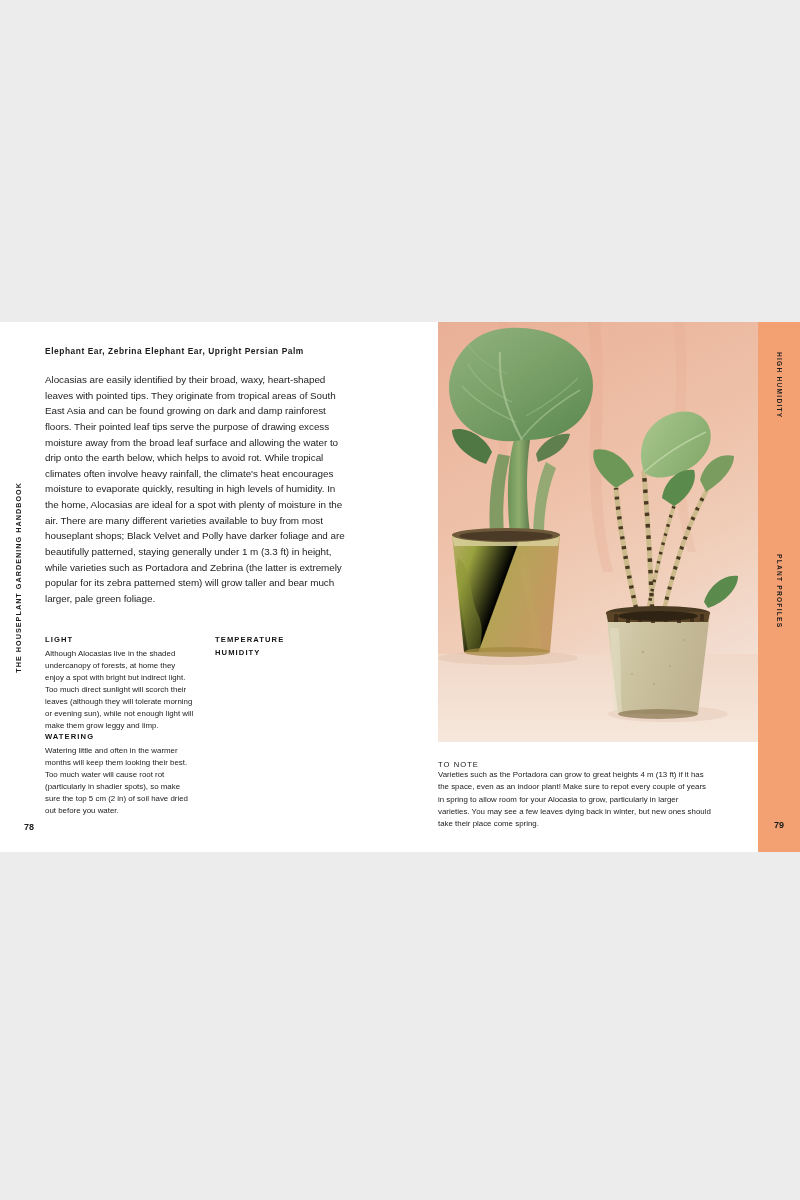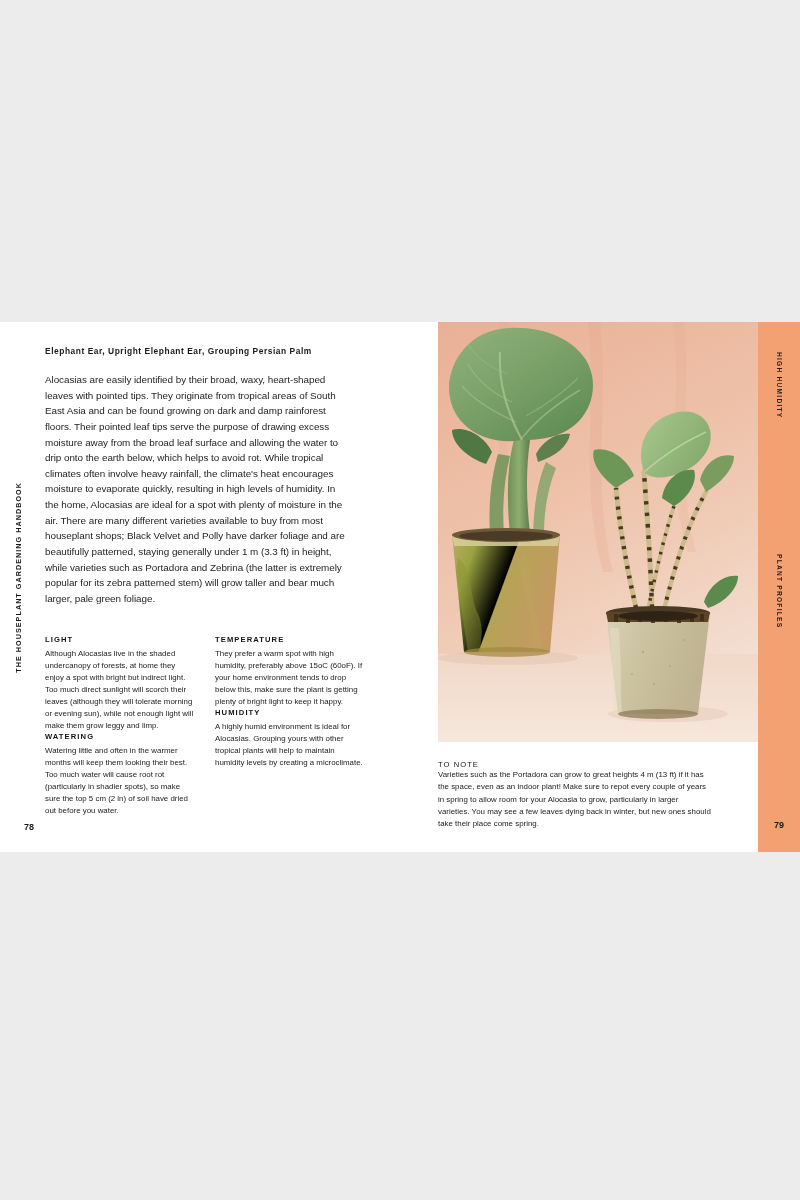--- a/index.html
+++ b/index.html
@@ -189,40 +189,38 @@
 
   <div class="spread">
 
     <div class="page-left">
 
       <div class="vertical-booktitle">THE HOUSEPLANT GARDENING HANDBOOK</div>
 
       <div class="page-num-left">78</div>
 
 
-      <div class="common-names">Elephant Ear, Upright Elephant Ear, Grouping Persian Palm</div>
+      <div class="common-names">Elephant Ear, Zebrina Elephant Ear, Upright Persian Palm</div>
 
       <p class="intro">Alocasias are easily identified by their broad, waxy, heart-shaped leaves with pointed tips. They originate from tropical areas of South East Asia and can be found growing on dark and damp rainforest floors. Their pointed leaf tips serve the purpose of drawing excess moisture away from the broad leaf surface and allowing the water to drip onto the earth below, which helps to avoid rot. While tropical climates often involve heavy rainfall, the climate's heat encourages moisture to evaporate quickly, resulting in high levels of humidity. In the home, Alocasias are ideal for a spot with plenty of moisture in the air. There are many different varieties available to buy from most houseplant shops; Black Velvet and Polly have darker foliage and are beautifully patterned, staying generally under 1 m (3.3 ft) in height, while varieties such as Portadora and Zebrina (the latter is extremely popular for its zebra patterned stem) will grow taller and bear much larger, pale green foliage.</p>
 
       <div class="care-cols">
 
         <div class="care-col">
           <div class="care-head">LIGHT</div>
           <div class="care-body">Although Alocasias live in the shaded undercanopy of forests, at home they enjoy a spot with bright but indirect light. Too much direct sunlight will scorch their leaves (although they will tolerate morning or evening sun), while not enough light will make them grow leggy and limp.</div>
 
           <div class="care-head spaced">WATERING</div>
           <div class="care-body">Watering little and often in the warmer months will keep them looking their best. Too much water will cause root rot (particularly in shadier spots), so make sure the top 5 cm (2 in) of soil have dried out before you water.</div>
         </div>
 
         <div class="care-col">
           <div class="care-head">TEMPERATURE</div>
-          <div class="care-body">They prefer a warm spot with high humidity, preferably above 15oC (60oF). If your home environment tends to drop below this, make sure the plant is getting plenty of bright light to keep it happy.</div>
 
           <div class="care-head spaced">HUMIDITY</div>
-          <div class="care-body">A highly humid environment is ideal for Alocasias. Grouping yours with other tropical plants will help to maintain humidity levels by creating a microclimate.</div>
         </div>
 
       </div>
     </div>
 
     <div class="page-right">
 
       <div class="photo">
         <svg viewBox="0 0 320 420" preserveAspectRatio="none">
           <defs>

